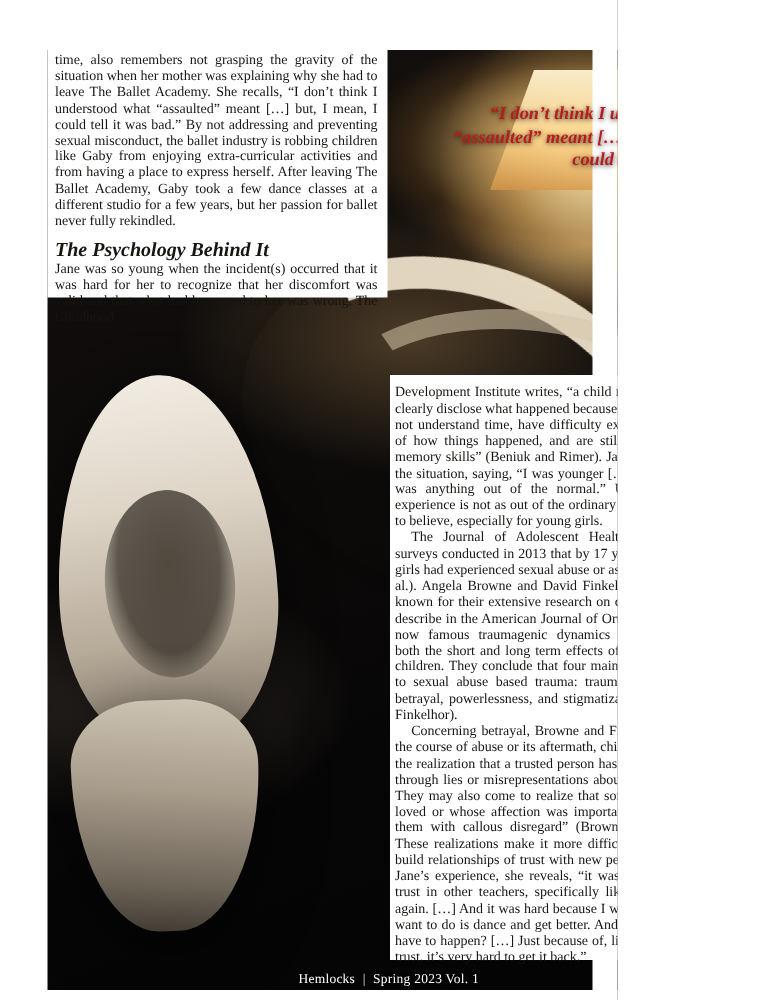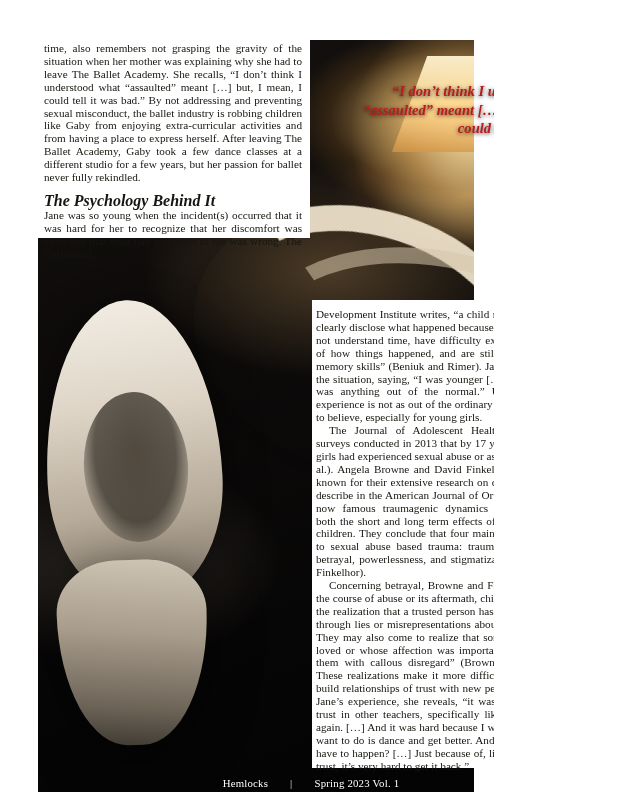--- a/index.html
+++ b/index.html
@@ -209,21 +209,21 @@
   
   #footer {
     position: absolute;
     left: 0;
     bottom: 6px;
     width: 622px;
     height: 22px;
     display: flex;
     align-items: center;
     justify-content: center;
-    gap: 22px;
+    gap: 6px;
     font-family: "Liberation Serif", serif;
     font-size: 10.8px;
     color: #ffffff;
     letter-spacing: 0.2px;
     text-shadow: 0 1px 3px rgba(0,0,0,0.8);
   }
   #footer .sep {
     opacity: 0.85;
   }
   #footer .pg {

